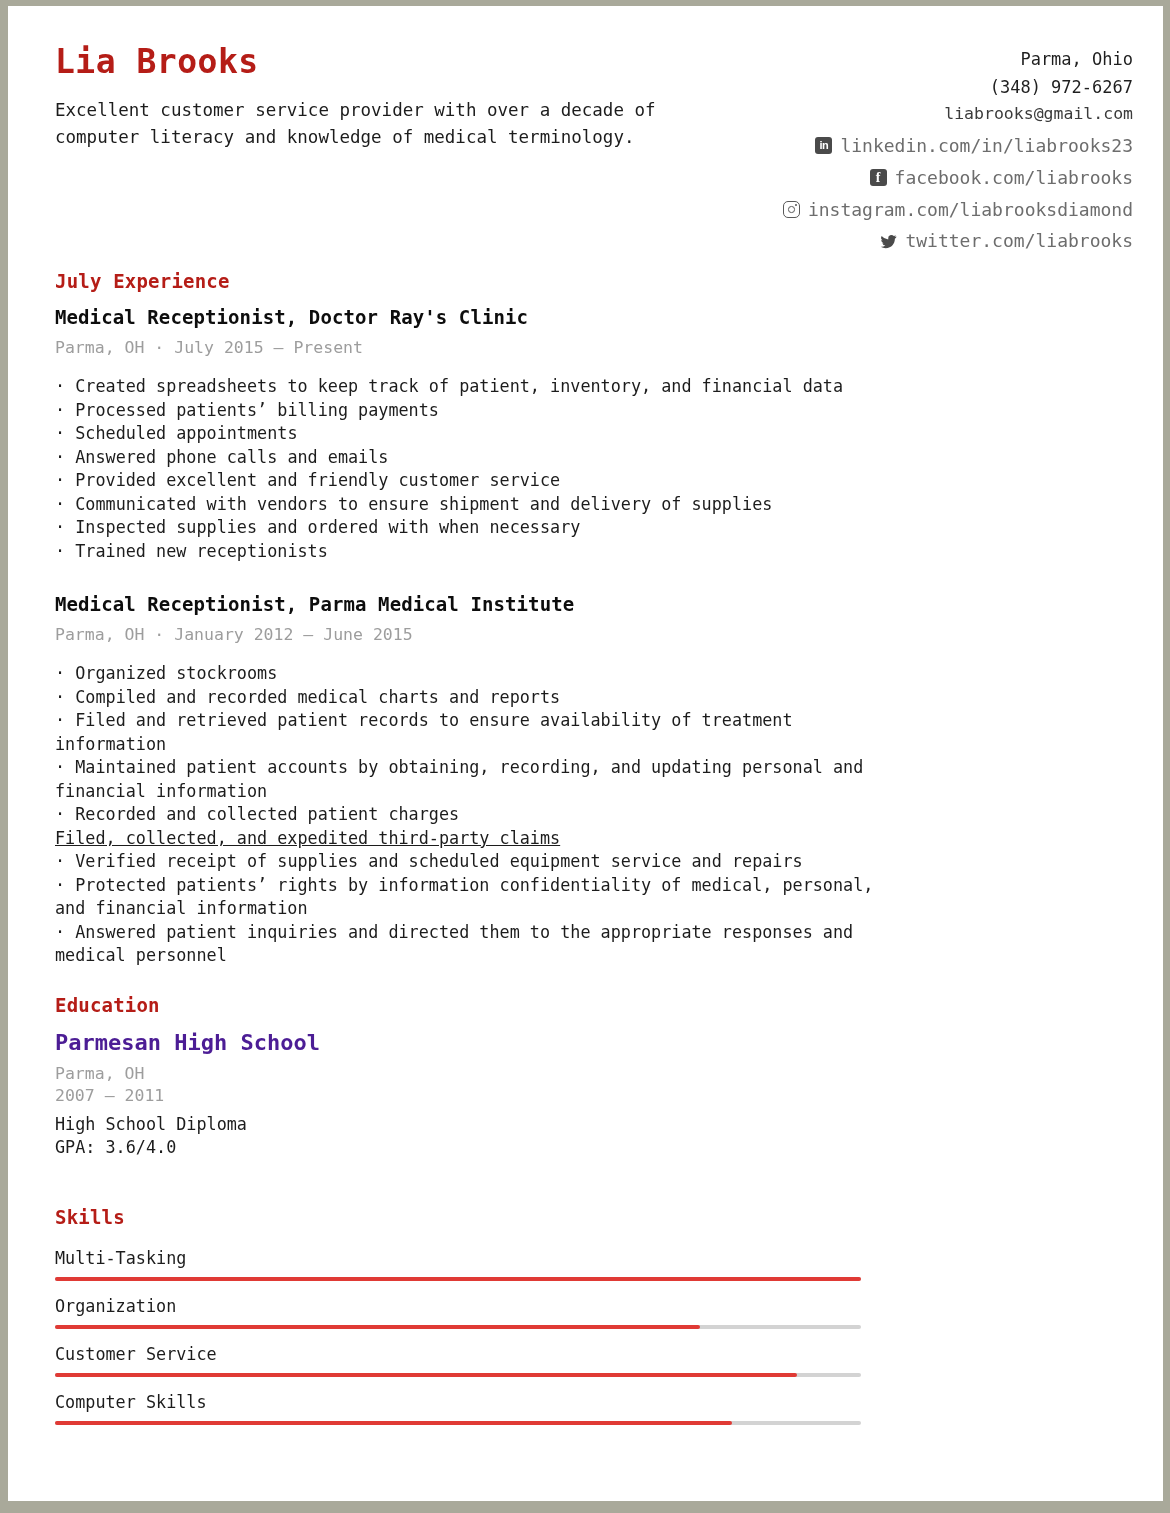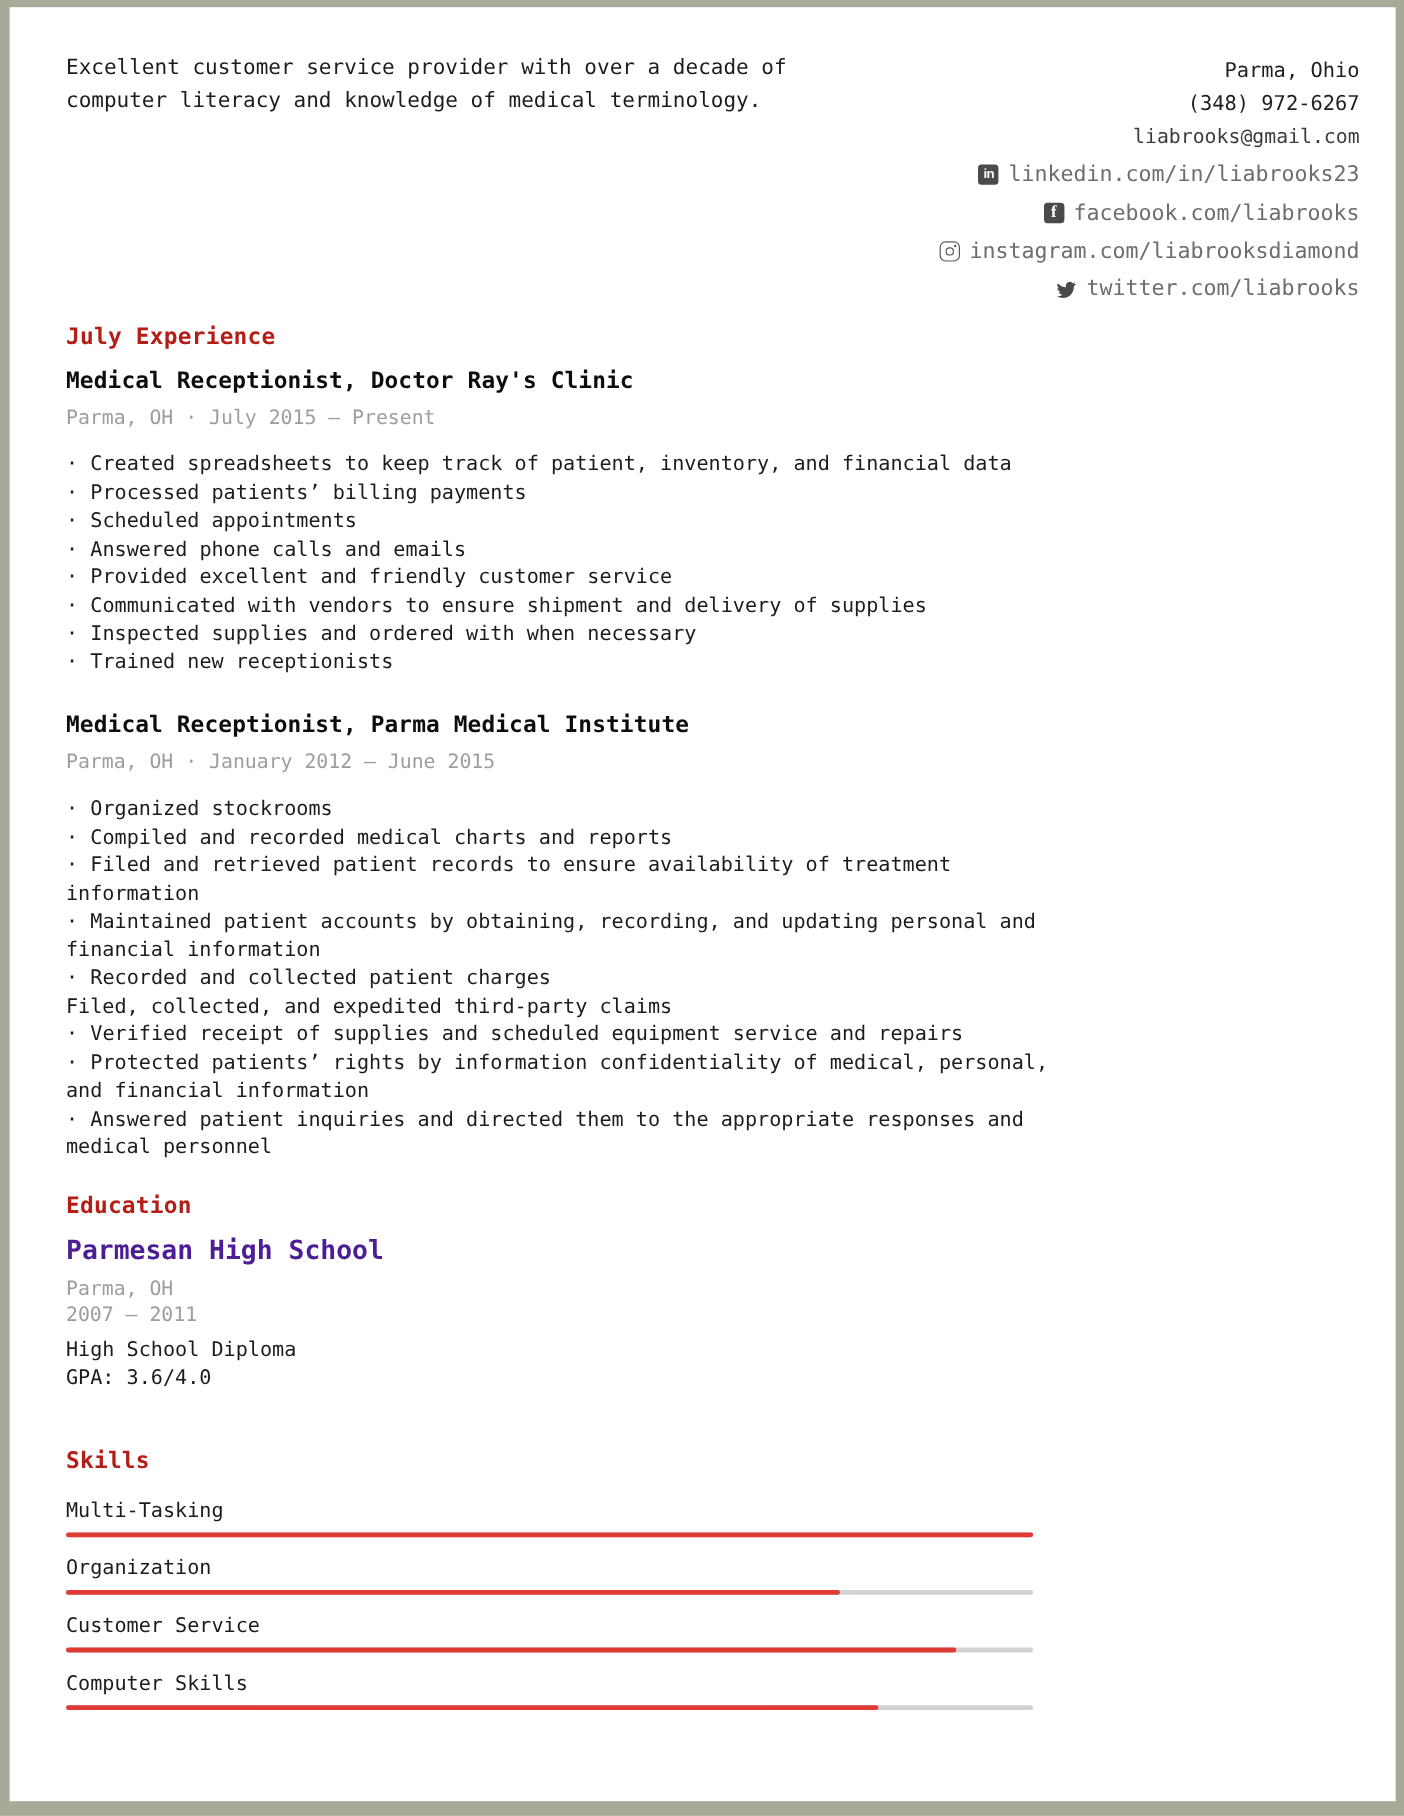--- a/index.html
+++ b/index.html
@@ -176,20 +176,21 @@
   .bullets li {
     font-size: 16.8px;
     color: #1c1c1c;
     line-height: 1.40;
     padding: 0;
     margin: 0;
     max-width: 820px;
   }
   .bullets li.nobullet {
     text-indent: 0;
+    text-decoration: underline;
   }
   .bullets li .dot {
     color: #1c1c1c;
   }
   .job-block { margin-bottom: 30px; }
   .job-block.last { margin-bottom: 18px; }
 
   
   .edu-school {
     font-size: 22px;
@@ -238,20 +239,21 @@
   }
 </style>
 </head>
 <body>
 
 <div class="page-frame">
   <div class="page">
     <div class="inner">
 
       <div class="header">
+        <h1 class="name">Lia Brooks</h1>
         <p class="summary">Excellent customer service provider with over a decade of computer literacy and knowledge of medical terminology.</p>
 
         <div class="contact">
           <div class="contact-line">Parma, Ohio</div>
           <div class="contact-line">(348) 972-6267</div>
           <div class="contact-line email">liabrooks@gmail.com</div>
 
           <div class="social-row">
             <span class="social-icon icon-solid">
               <span class="li-glyph">in</span>

